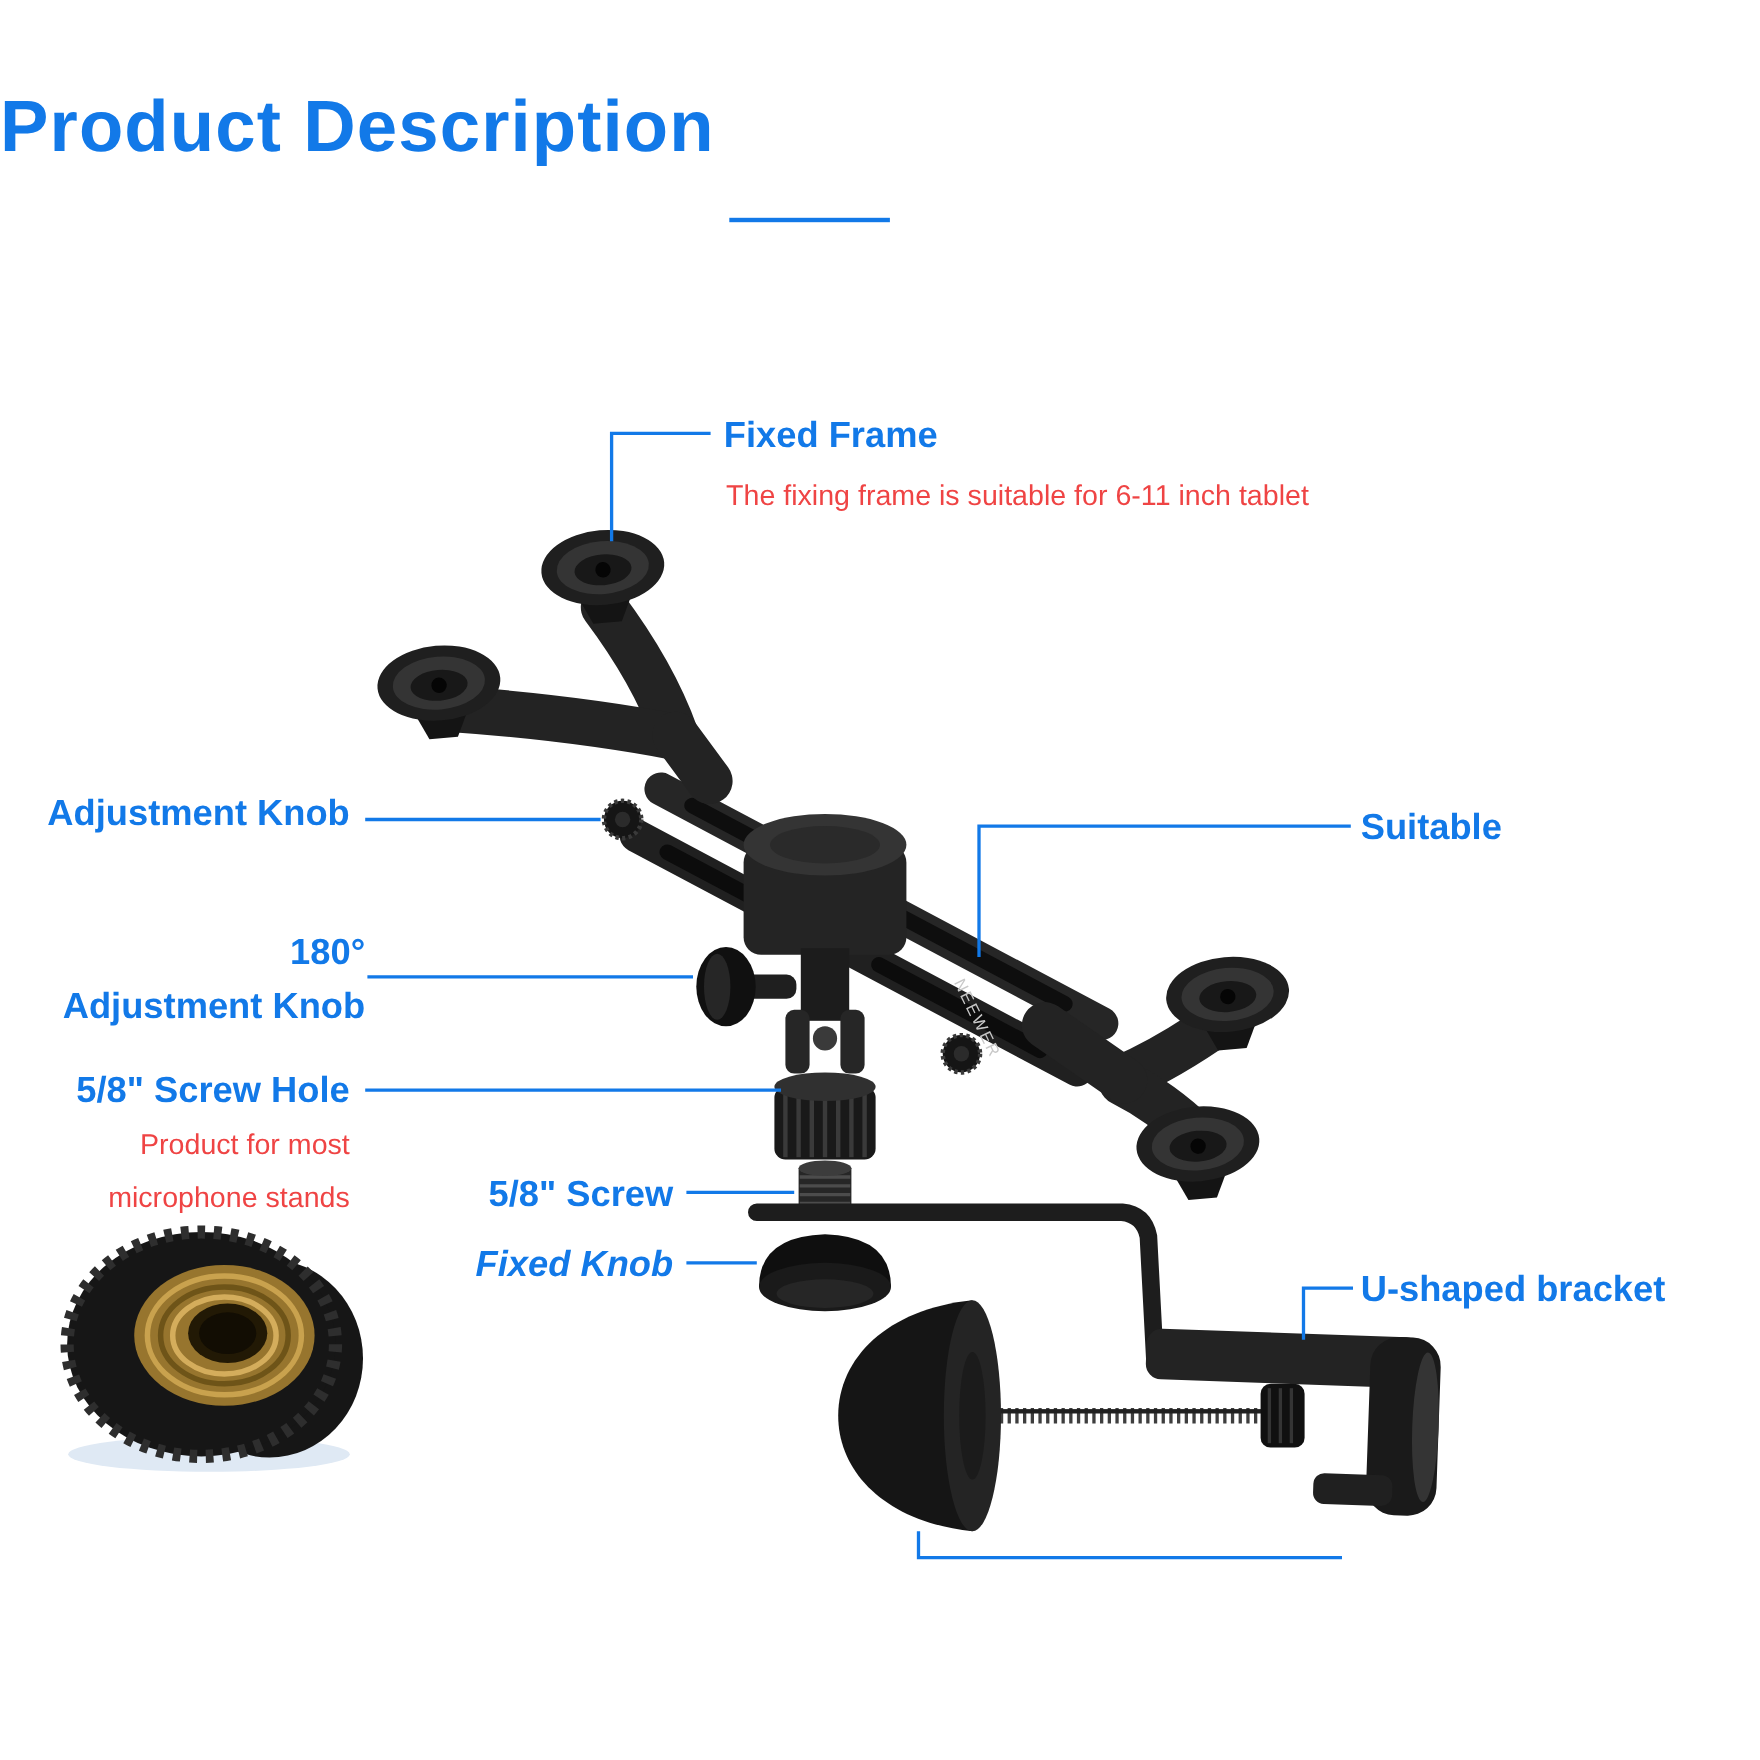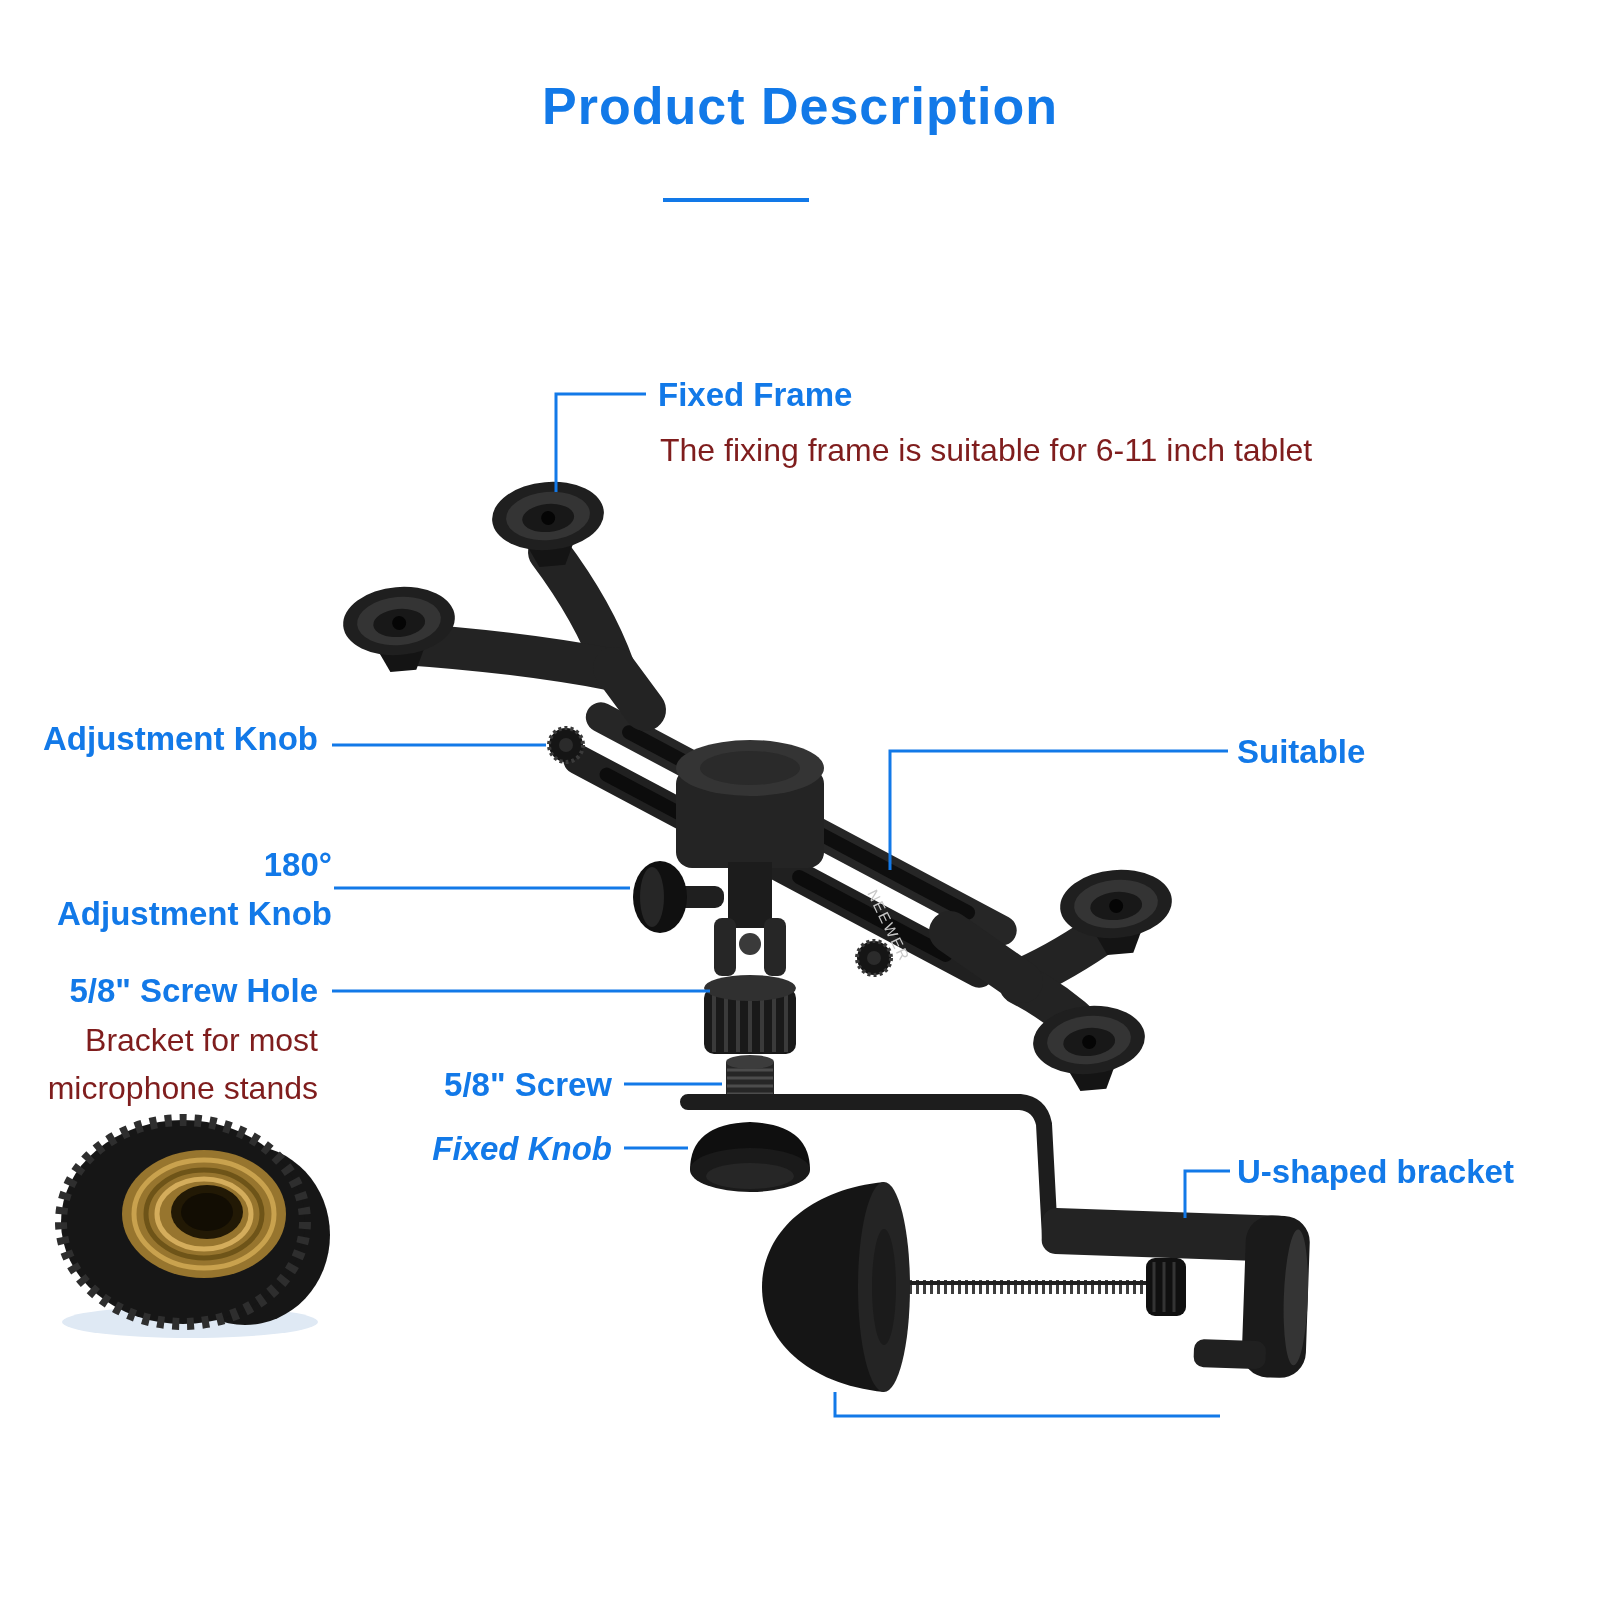--- a/index.html
+++ b/index.html
@@ -1,35 +1,35 @@
 <!DOCTYPE html>
 <html style="--accent: #1279e8;"><head>
 <meta charset="utf-8">
 <style>
   * { margin:0; padding:0; box-sizing:border-box; }
   html,body { background:#ffffff; }
   body { font-family:"Liberation Sans", sans-serif; }
   .stage { position:relative; width:1600px; height:1600px; background:#ffffff; overflow:hidden; }
   .title {
     position:absolute; top:76px; left:0; width:100%;
-    text-align:center; font-size:52px; font-weight:700;
+    font-size:66px; font-weight:700;
     color:var(--accent,#1279e8); letter-spacing:1px;
   }
   .title-underline {
     position:absolute; top:198px; left:663px; width:146px; height:4px;
     background:var(--accent,#1279e8);
   }
   .art { position:absolute; left:0; top:0; width:1600px; height:1600px; }
   .lbl {
     position:absolute; color:var(--accent,#1279e8);
     font-size:33px; font-weight:600; line-height:49px; white-space:nowrap;
   }
   .ra { text-align:right; }
   .desc {
-    position:absolute; color:#7f1d1d; font-size:32px; font-weight:400;
+    position:absolute; color:#ef4444; font-size:26px; font-weight:400;
     line-height:48px; white-space:nowrap;
   }
   .leader { stroke:var(--accent,#1279e8); }
 </style>
 </head>
 <body>
 
 <div class="stage">
 
   <h1 class="title">Product Description</h1>
@@ -192,21 +192,21 @@
   </div>
 
   <div class="lbl ra" style="left:44px; top:840px; width:288px;">
     <div>180°</div>
     <div>Adjustment Knob</div>
   </div>
 
   <div class="lbl ra" style="left:30px; top:966px; width:288px;">5/8" Screw Hole</div>
 
   <div class="desc ra" style="left:30px; top:1016px; width:288px; text-align:right;">
-    <div>Bracket for most</div>
+    <div>Product for most</div>
     <div>microphone stands</div>
   </div>
 
   <div class="lbl ra" style="left:380px; top:1060px; width:232px;">5/8" Screw</div>
 
   <div class="lbl ra" style="left:380px; top:1124px; width:232px;font-style:italic;">Fixed Knob</div>
 
   <div class="lbl" style="left:1237px; top:727px;">Suitable</div>
 
   <div class="lbl" style="left:1237px; top:1147px;">U-shaped bracket</div>

